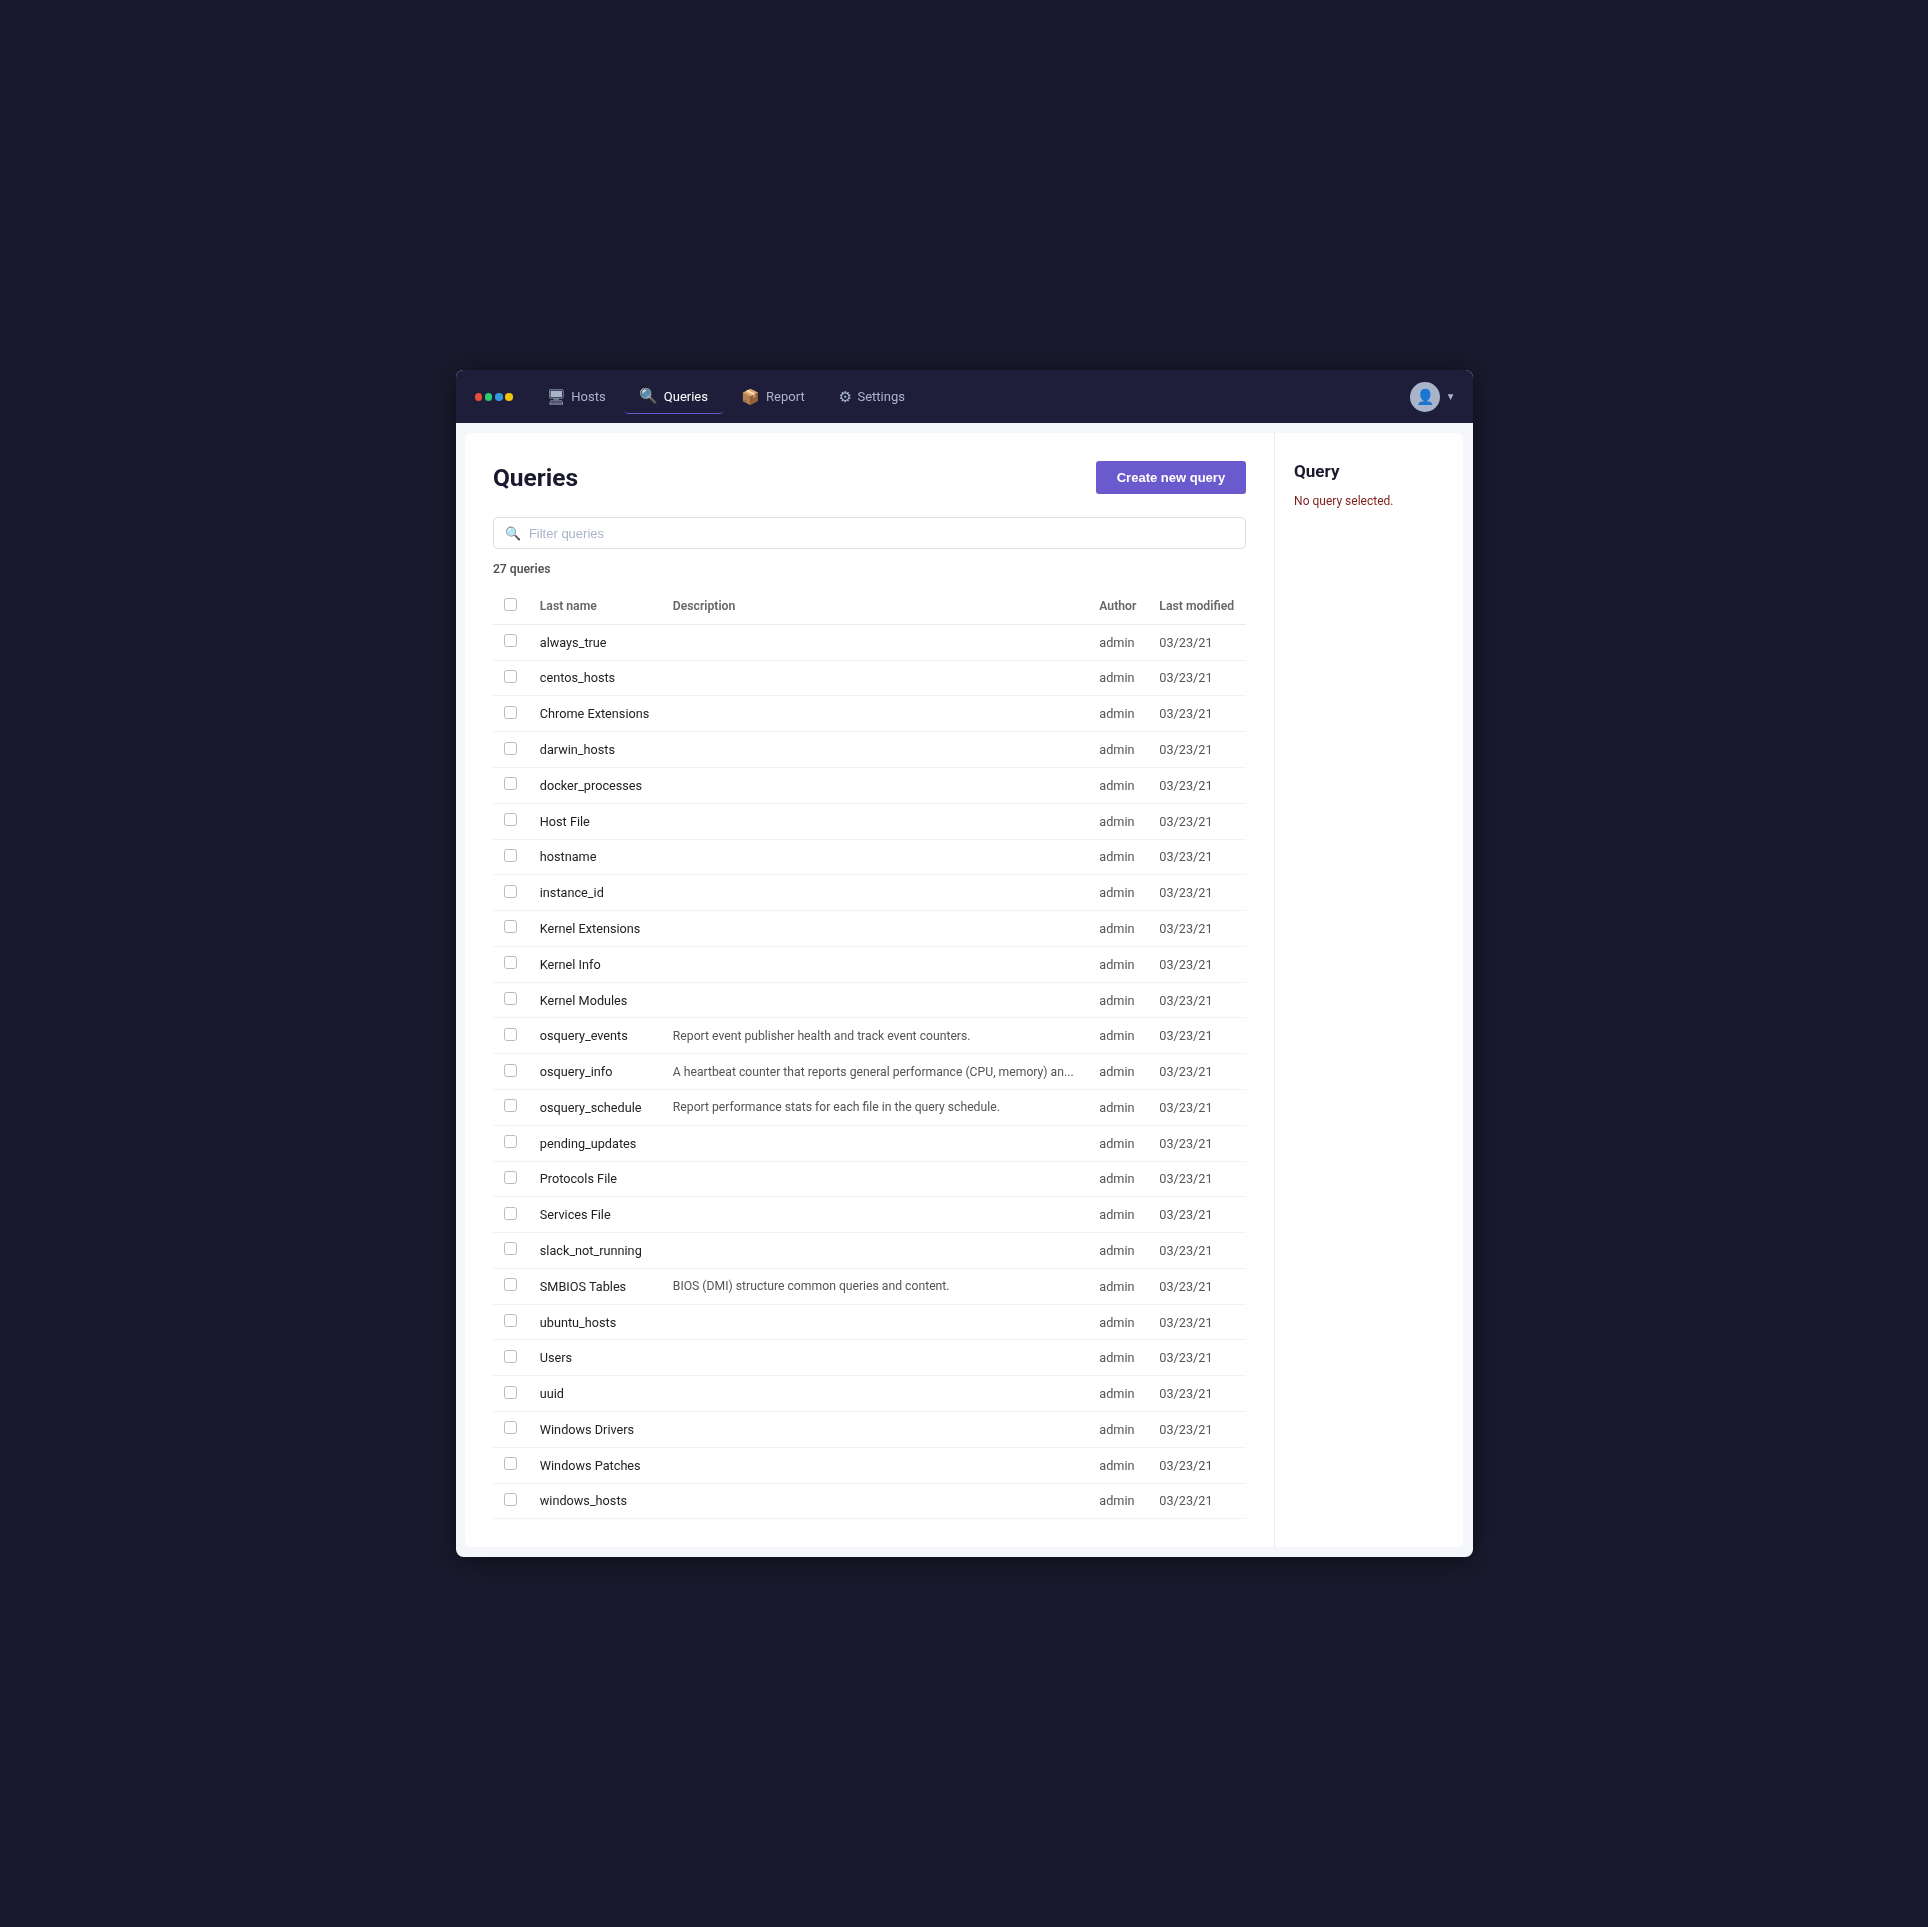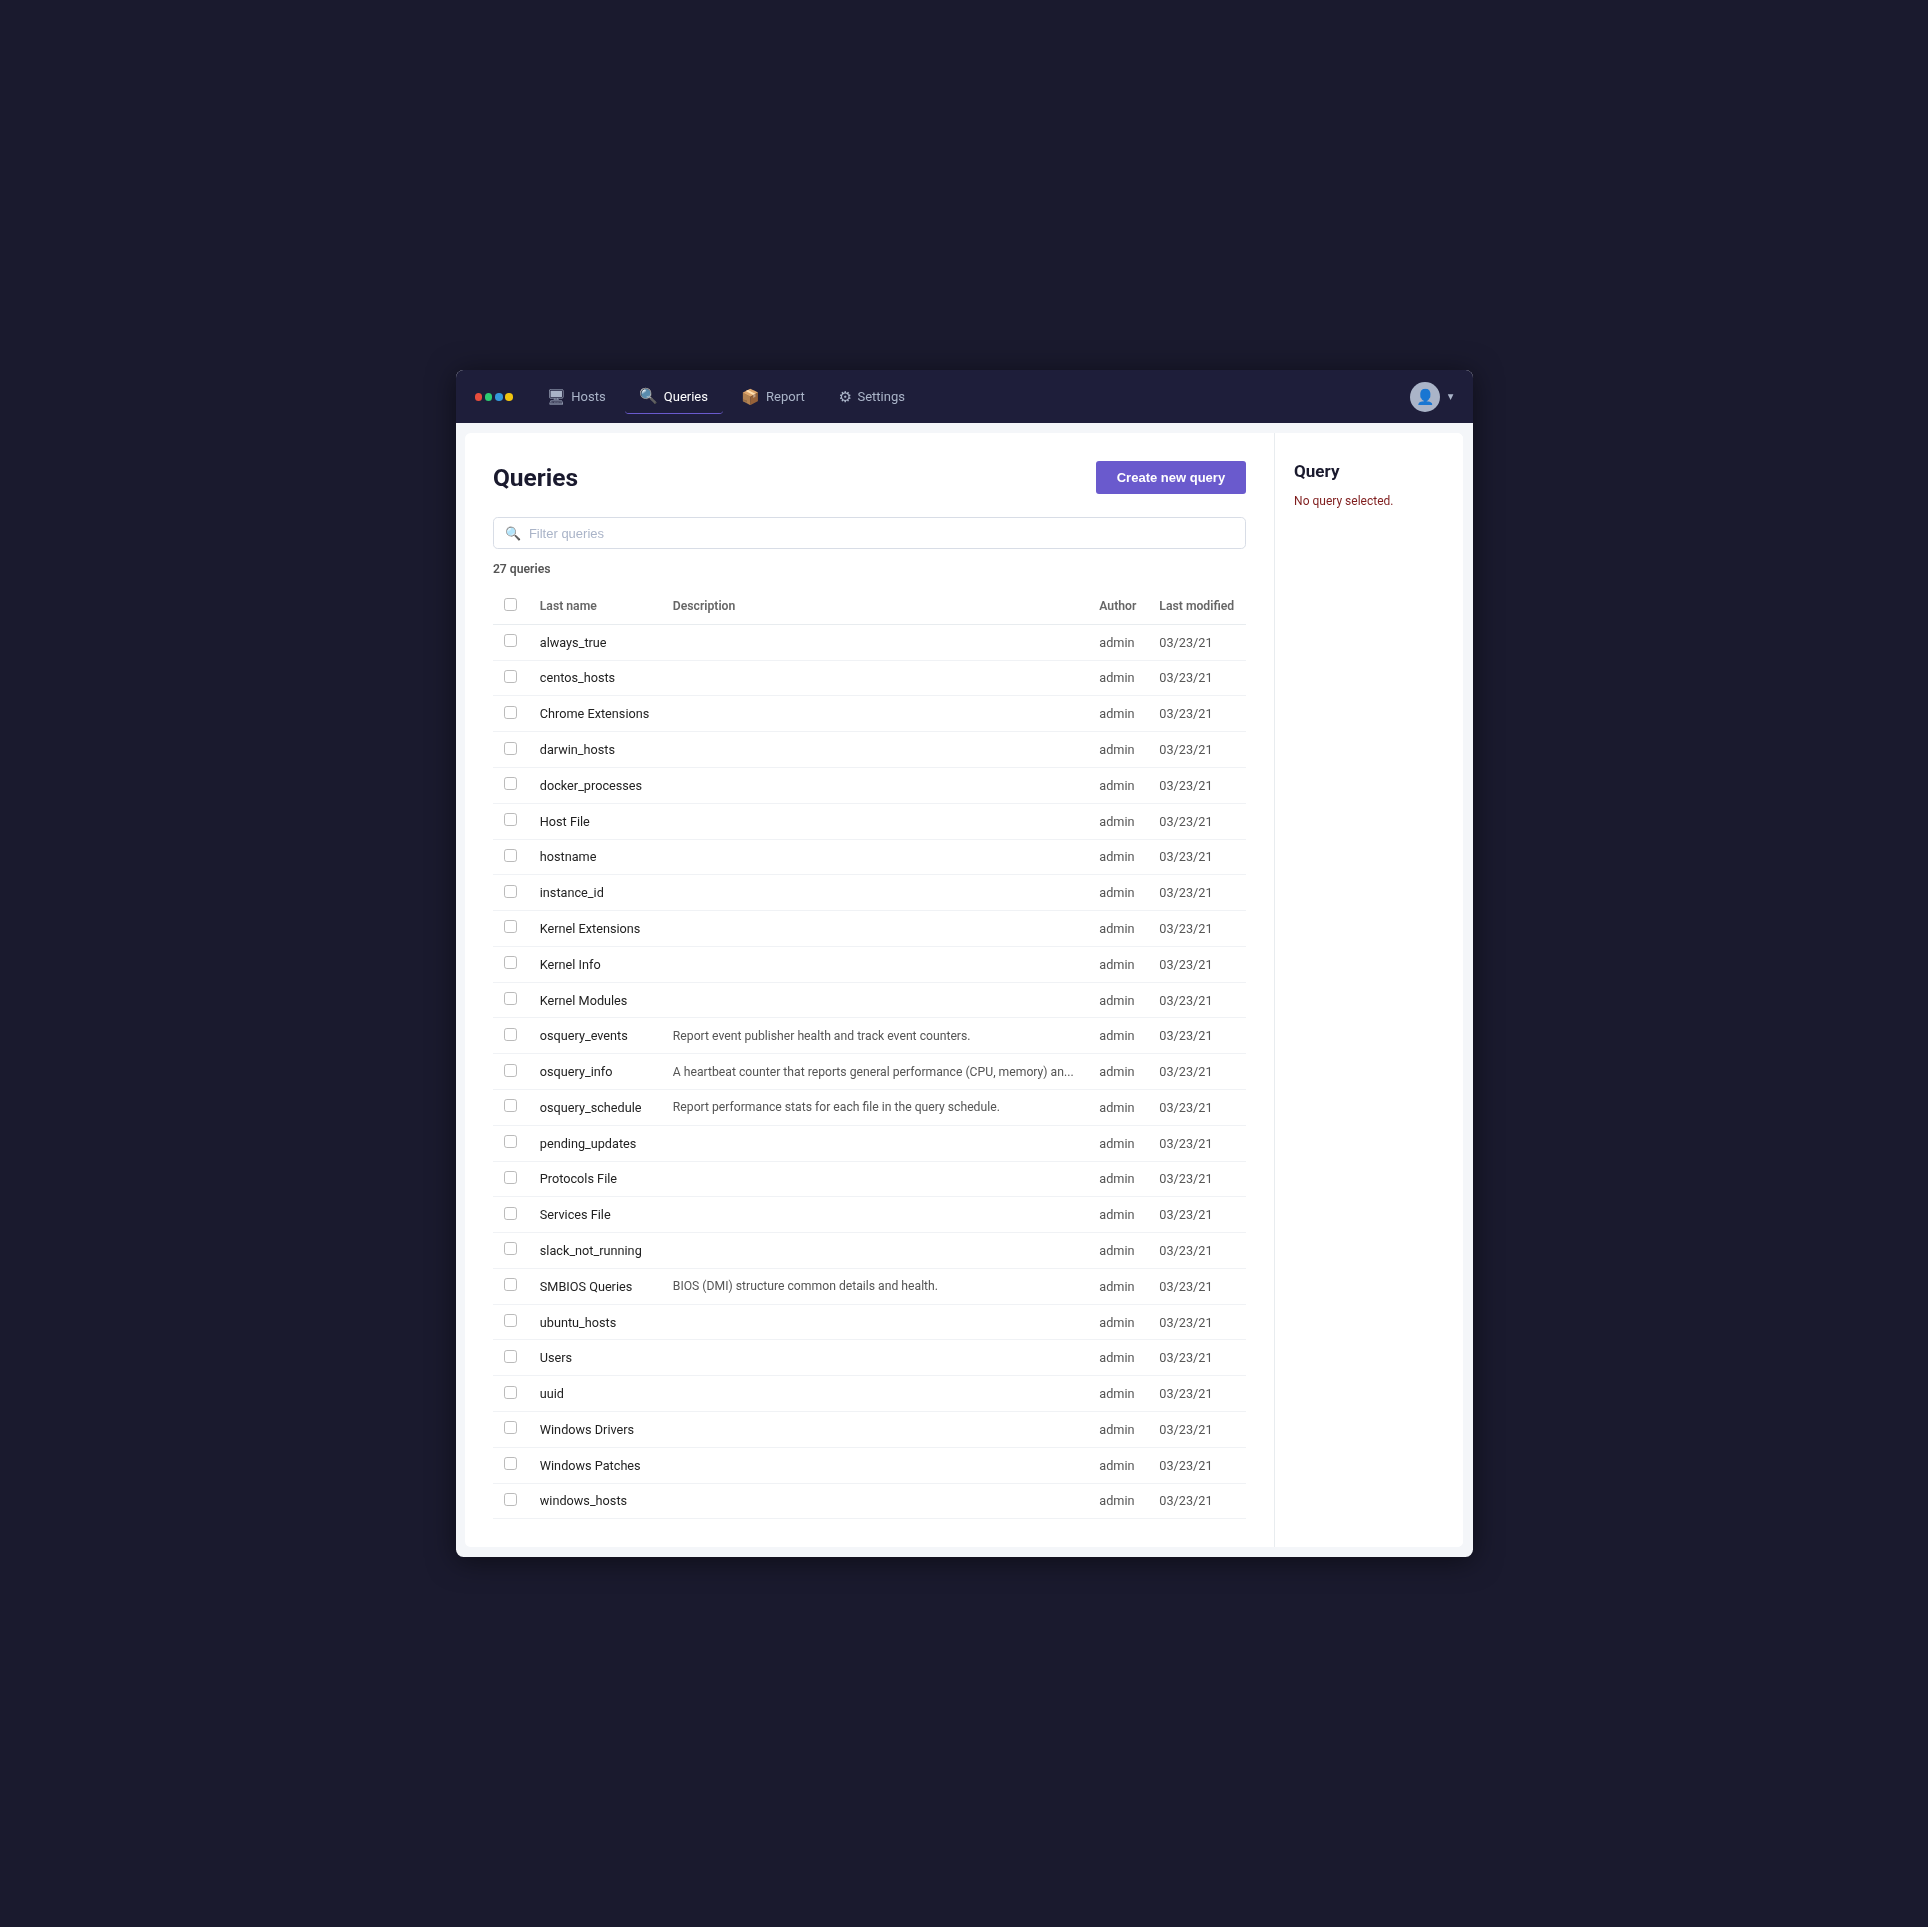--- a/index.html
+++ b/index.html
@@ -365,22 +365,22 @@
     </tr>
             <tr>
       <td><span class="cb"></span></td>
       <td>slack_not_running</td>
       <td class="desc"></td>
       <td class="author">admin</td>
       <td class="date">03/23/21</td>
     </tr>
             <tr>
       <td><span class="cb"></span></td>
-      <td>SMBIOS Queries</td>
-      <td class="desc">BIOS (DMI) structure common details and health.</td>
+      <td>SMBIOS Tables</td>
+      <td class="desc">BIOS (DMI) structure common queries and content.</td>
       <td class="author">admin</td>
       <td class="date">03/23/21</td>
     </tr>
             <tr>
       <td><span class="cb"></span></td>
       <td>ubuntu_hosts</td>
       <td class="desc"></td>
       <td class="author">admin</td>
       <td class="date">03/23/21</td>
     </tr>

